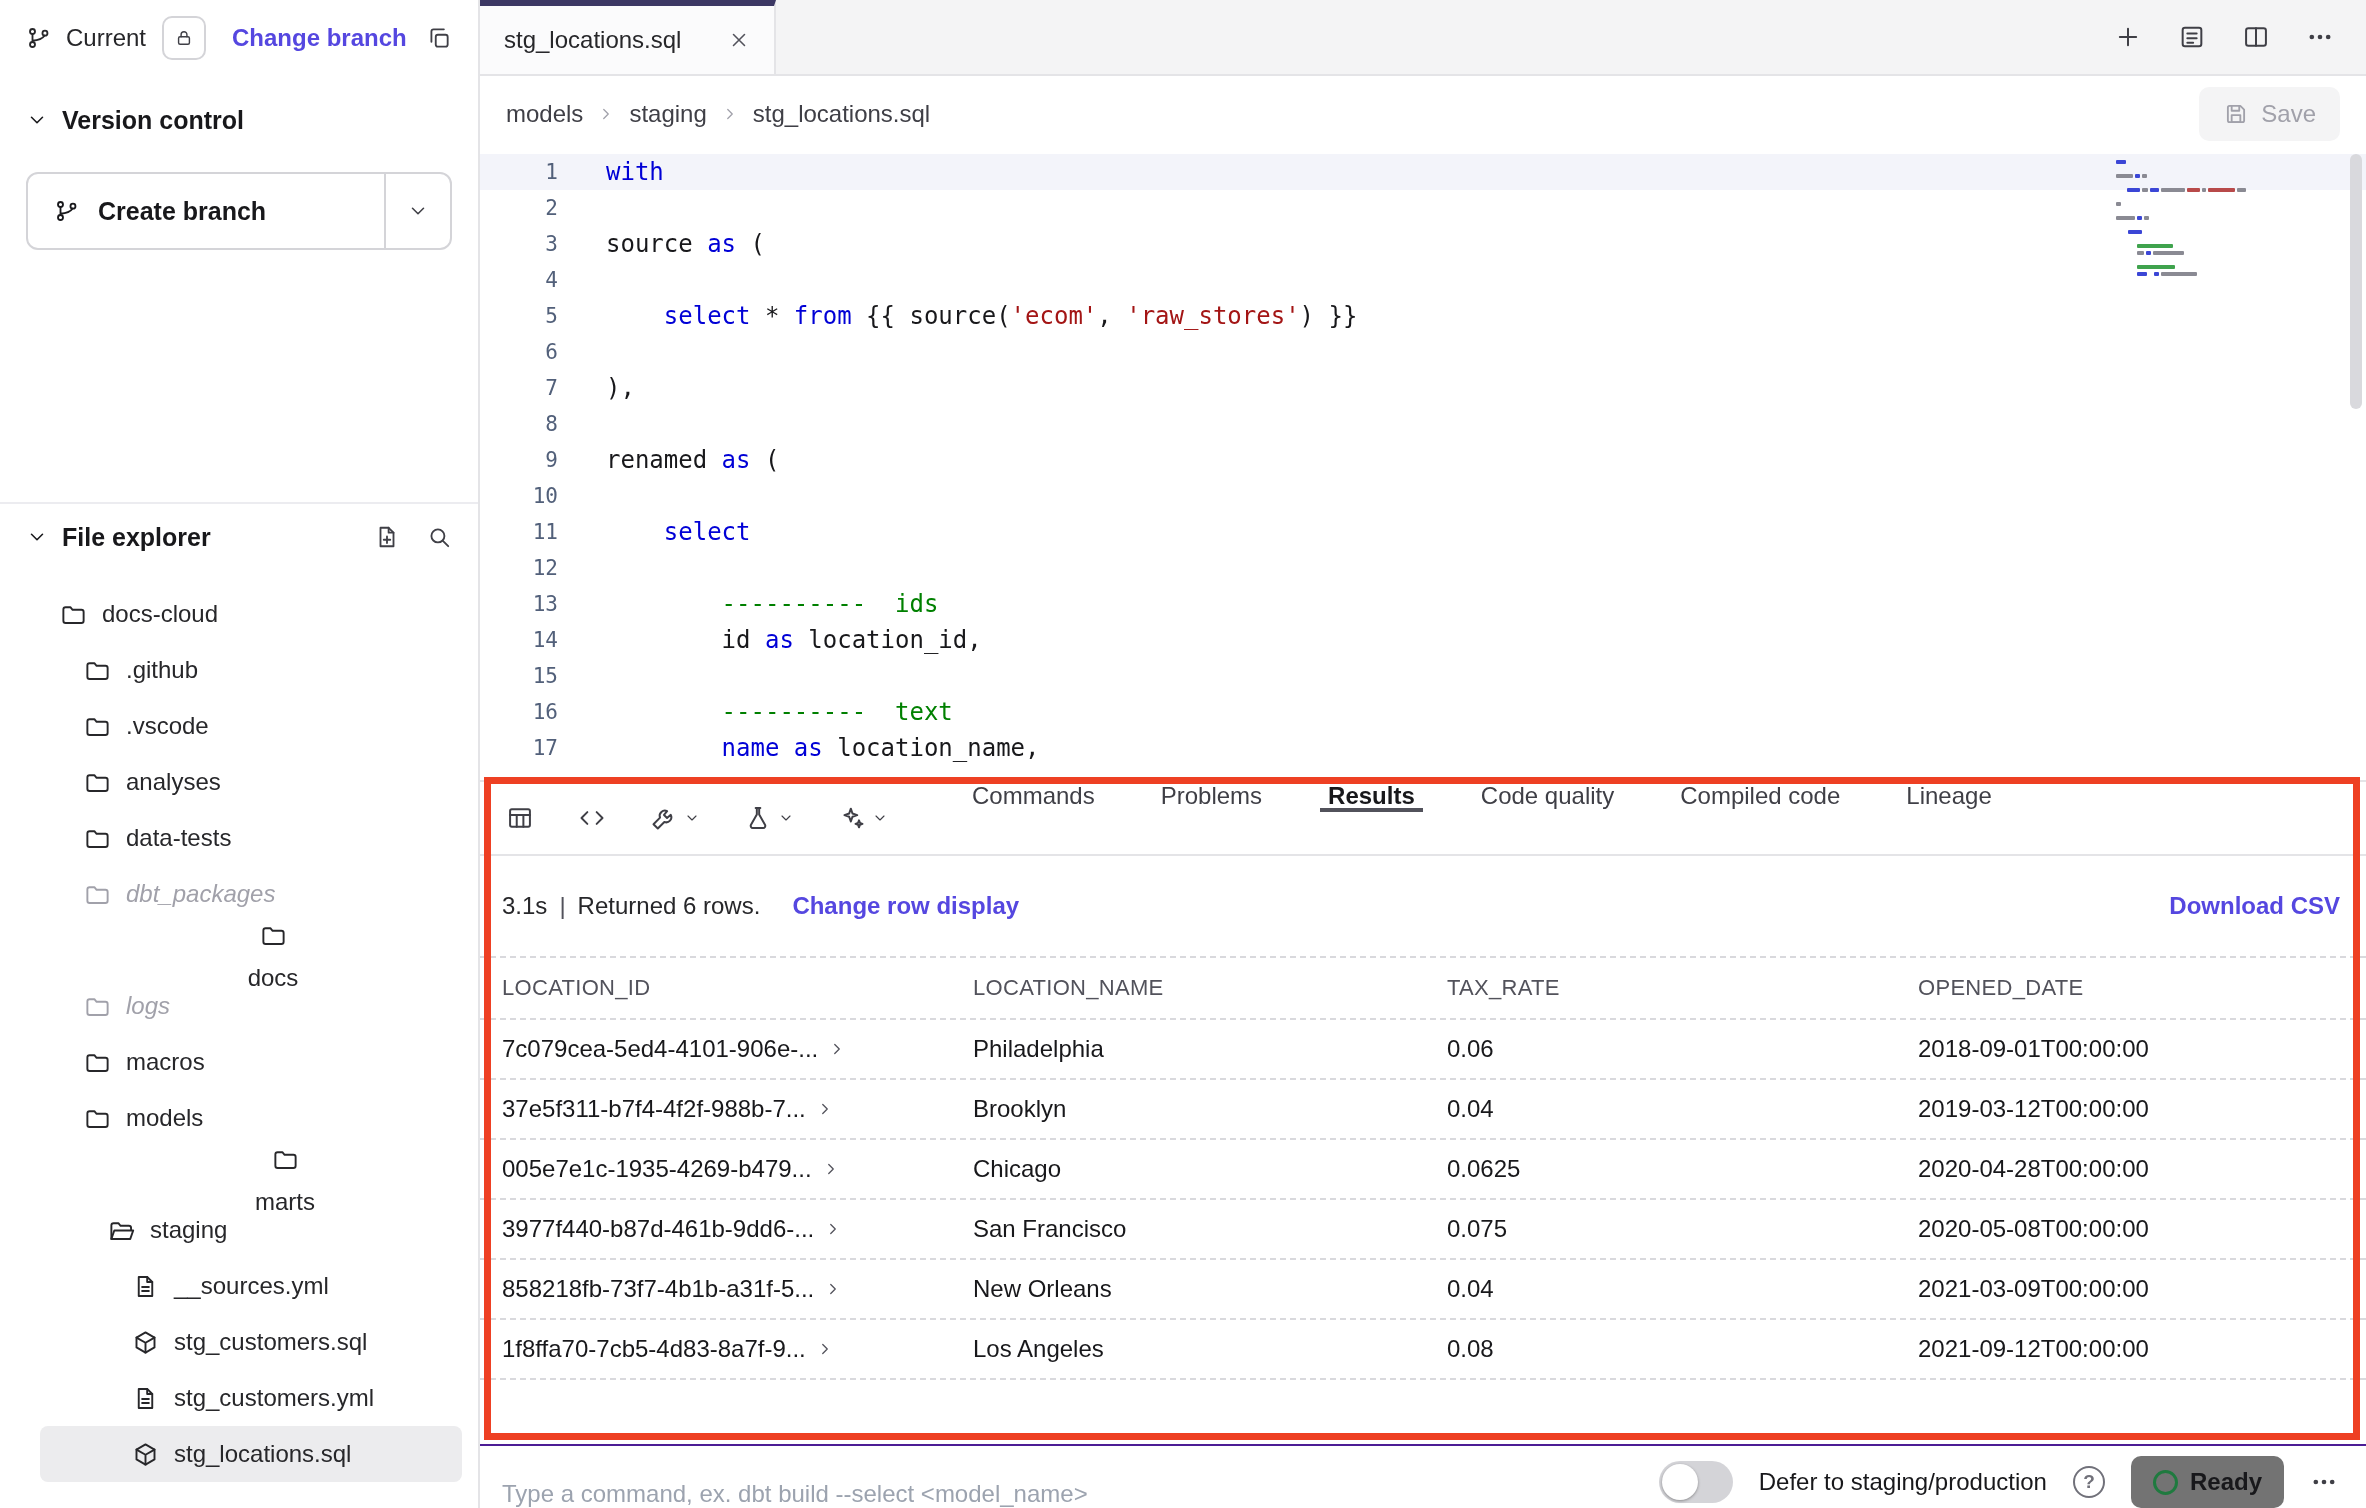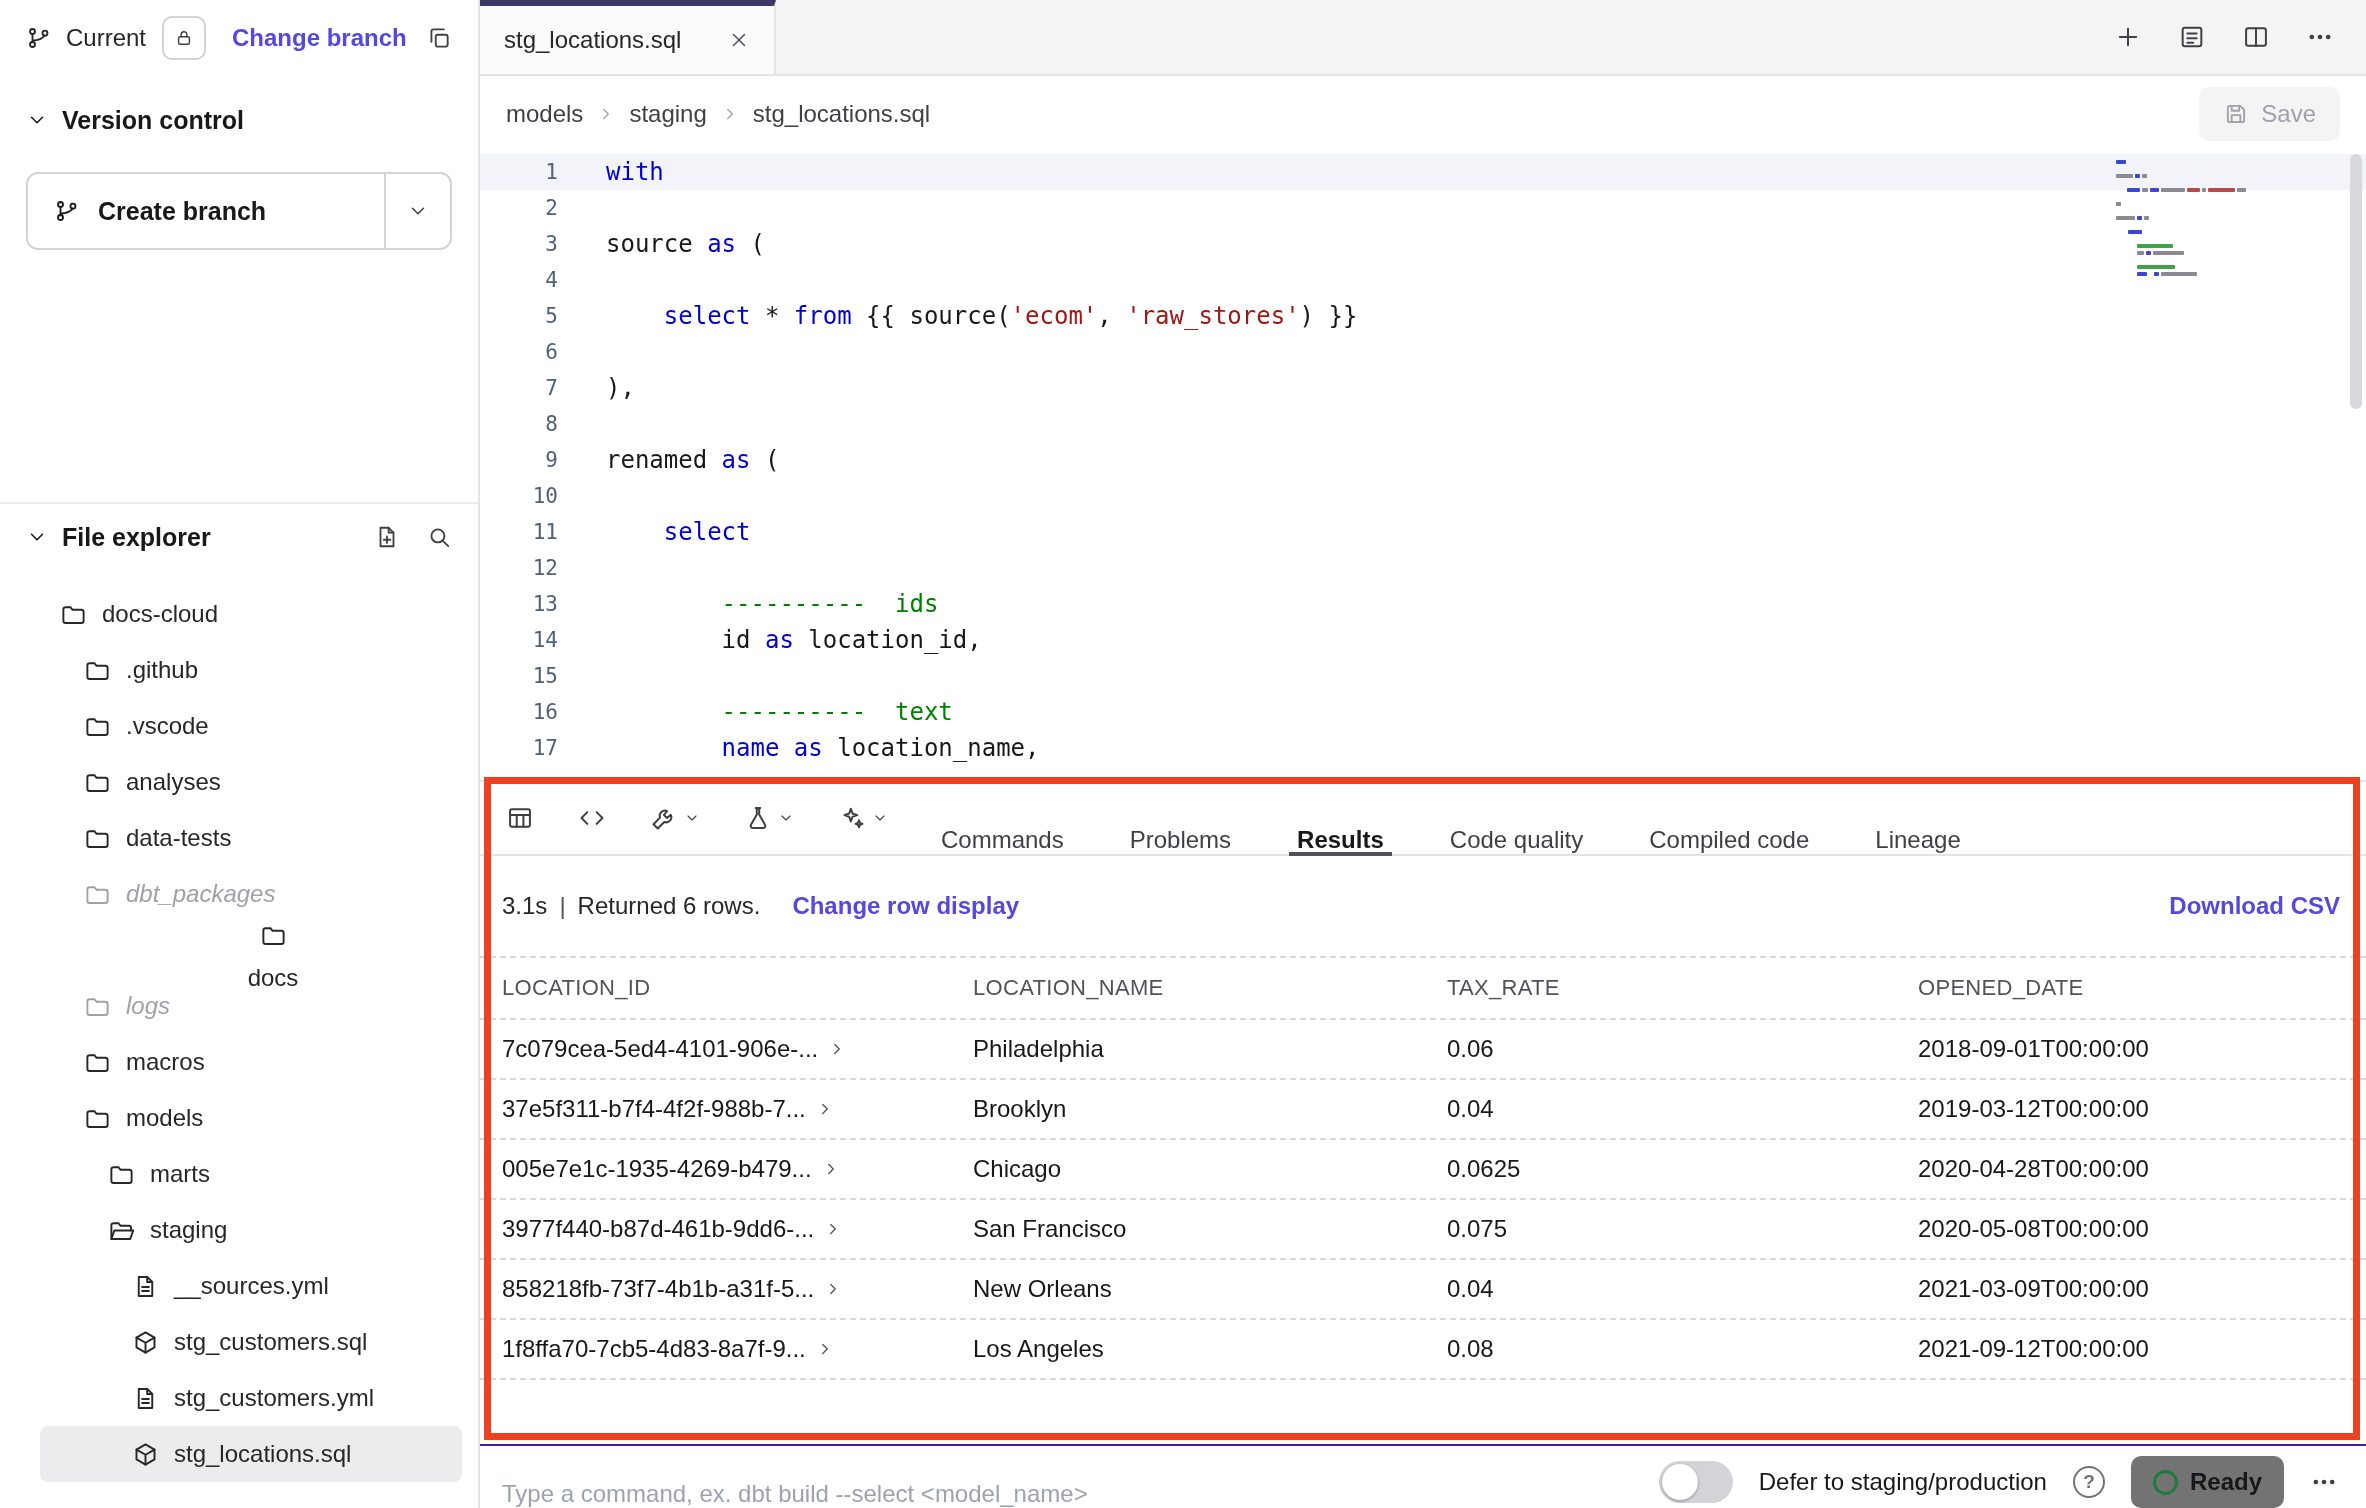--- a/index.html
+++ b/index.html
@@ -55,21 +55,21 @@
   .mm-line{display:flex;height:4px;margin-bottom:3px}
   .mm-seg{height:4px;border-radius:1px;margin-right:2px}
   .tokbg-kw{background:#3b46d6}.tokbg-p{background:#8a8a93}.tokbg-s{background:#b84a4a}.tokbg-c{background:#3fa34d}.mm-space{background:transparent}
   .scroll-thumb{position:absolute;right:4px;top:2px;width:12px;height:255px;background:#d9d9dd;border-radius:6px;cursor:grab}
 
   
   .bottom-panel{height:664px;border-top:2px solid #e4e4e7;background:#fff;display:flex;flex-direction:column}
   .panel-toolbar{height:74px;display:flex;align-items:stretch;padding:0 26px;border-bottom:2px solid #e4e4e7}
   .tool-icons{display:flex;align-items:center;gap:44px;color:#3f3f46}
   .tool-btn{display:flex;align-items:center;gap:6px;cursor:pointer}
-  .panel-tabs{display:flex;margin-left:53px;gap:66px;align-items:flex-end}
+  .panel-tabs{display:flex;margin-left:84px;gap:66px;align-items:flex-start}
   .panel-tab{display:flex;align-items:center;font-size:24px;color:#3f3f46;position:relative;cursor:pointer;white-space:nowrap}
   .panel-tab.active{color:#18181b;font-weight:700}
   .panel-tab.active::after{content:"";position:absolute;left:-8px;right:-8px;bottom:-2px;height:4px;background:#52525b}
   .status-row{height:100px;display:flex;align-items:center;padding:0 26px 0 22px;font-size:24px;color:#27272a}
   .status-sep{margin:0 12px;color:#52525b}
   .status-link{color:#5547e0;font-weight:700;margin-left:32px;cursor:pointer}
   .download-link{margin-left:auto;color:#5547e0;font-weight:700;cursor:pointer}
   .results-header{display:flex;height:64px;align-items:center;border-top:2px dashed #d9d9dd;border-bottom:2px dashed #d9d9dd;color:#52525b;font-size:22px;letter-spacing:.3px}
   .result-row{display:flex;height:60px;align-items:center;border-bottom:2px dashed #d9d9dd;font-size:24px;color:#18181b;cursor:default}
   .col0{width:493px;padding-left:22px;display:flex;align-items:center}
@@ -238,21 +238,21 @@
             <span>macros</span>
           </div>
           <div class="tree-item" style="padding-left: 44px;">
             <span class="tree-icon">
               <svg class="ic" viewBox="0 0 24 24">
                 <path d="M3 7.5a2 2 0 0 1 2-2h4.2l2 2.3H19a2 2 0 0 1 2 2v7.7a2 2 0 0 1-2 2H5a2 2 0 0 1-2-2z"></path>
               </svg>
             </span>
             <span>models</span>
           </div>
-          <div class="tree-item" style="padding-left: 68px;">
+          <div class="tree-item" style="padding-left: 68px; flex-direction: column;">
             <span class="tree-icon">
               <svg class="ic" viewBox="0 0 24 24">
                 <path d="M3 7.5a2 2 0 0 1 2-2h4.2l2 2.3H19a2 2 0 0 1 2 2v7.7a2 2 0 0 1-2 2H5a2 2 0 0 1-2-2z"></path>
               </svg>
             </span>
             <span>marts</span>
           </div>
           <div class="tree-item" style="padding-left: 68px;">
             <span class="tree-icon">
               <svg class="ic" viewBox="0 0 24 24">

